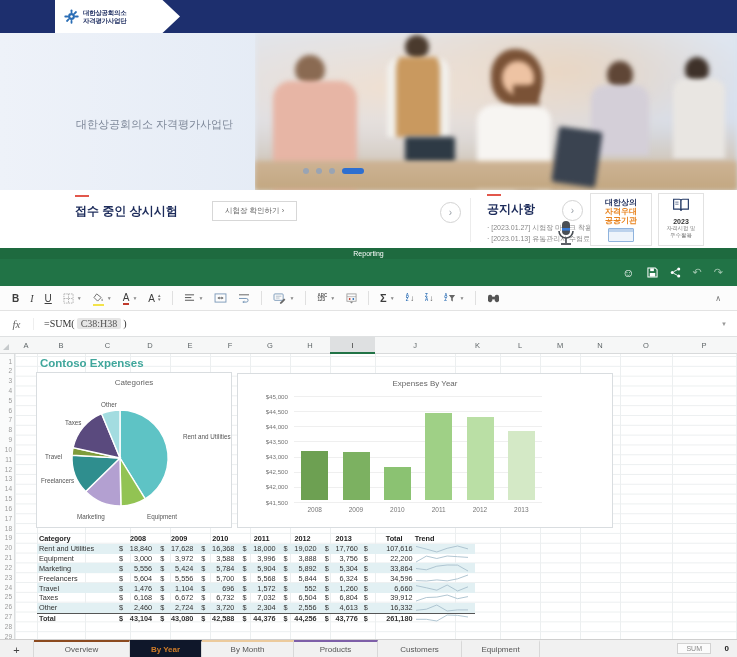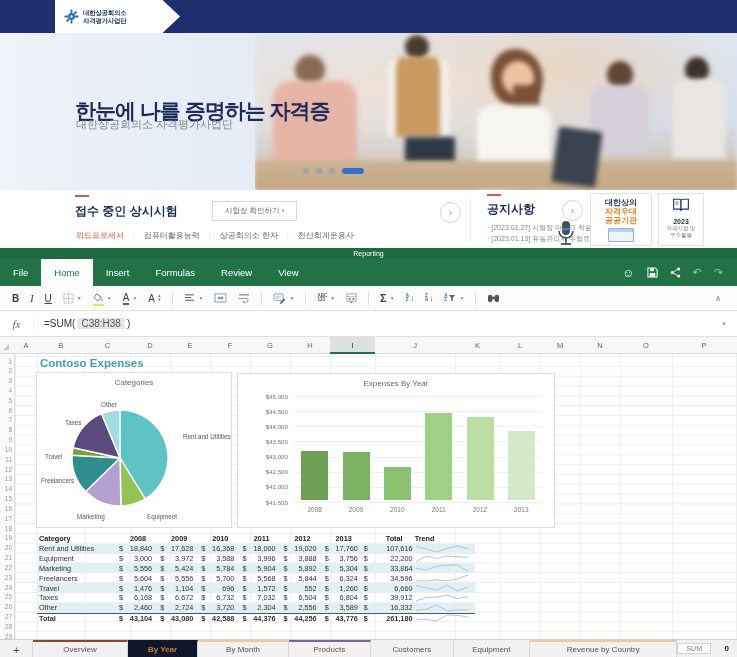--- a/index.html
+++ b/index.html
@@ -80,41 +80,41 @@
   .ic-u{text-decoration:underline;}
   .glyphwrap{position:relative;display:inline-block;line-height:10px;}
   .colorbar{position:absolute;left:0;right:0;bottom:-2px;height:2px;}
   .stack{display:inline-flex;flex-direction:column;font-size:4.5px;line-height:4.5px;font-weight:bold;color:#555;}
   .tb-collapse{margin-left:auto;margin-right:16px;color:#777;font-size:8px;cursor:pointer;}
   
   .xl-formula{position:absolute;left:0;top:311px;width:737px;height:26px;background:#fff;
     border-bottom:1px solid #dfe1e2;display:flex;align-items:center;}
   .fx{width:34px;text-align:center;font-family:"Liberation Serif",serif;font-style:italic;
     font-size:11px;color:#666;border-right:1px solid #eee;cursor:pointer;}
-  .formula-text{font-size:10px;color:#333;padding-left:10px;display:flex;align-items:center;gap:2px;}
+  .formula-text{font-size:10px;color:#333;padding-left:10px;display:flex;align-items:center;gap:2px;font-family:Liberation Serif, serif;}
   .frange{background:#e6e6e6;border-radius:2px;padding:0 4px;color:#555;}
   .fcaret{margin-left:auto;margin-right:10px;color:#999;font-size:6px;cursor:pointer;}
   
   .xl-colheads{position:absolute;left:0;top:337px;width:737px;height:17px;background:#f6f7f7;
     border-bottom:1px solid #d8dadb;font-size:7.5px;color:#5f6668;}
   .colh{position:absolute;top:0;height:17px;line-height:17px;text-align:center;cursor:pointer;}
   .colh.sel{background:#dee0e1;border-bottom:2px solid #217346;color:#333;}
   .corner-tri{position:absolute;left:3px;top:7px;width:0;height:0;cursor:pointer;
     border-left:6px solid transparent;border-bottom:6px solid #c6cacc;}
   
   .xl-grid{position:absolute;left:0;top:354px;width:737px;height:285px;background:#fff;overflow:hidden;
     background-image:linear-gradient(#eceff0 1px, transparent 1px);
     background-size:100% 9.83px;background-position:0 2px;}
   .vline{position:absolute;top:0;bottom:0;width:1px;background:#eceff0;}
   .rowcol{position:absolute;left:0;top:0;width:15px;height:100%;background:#fafbfb;border-right:1px solid #dcdedf;}
   .rownum{position:absolute;left:0;width:12px;text-align:right;font-size:6.5px;color:#9a9a9a;cursor:pointer;}
   .sheet-title{position:absolute;left:40px;top:3px;font-size:11.5px;font-weight:bold;color:#3fa69b;cursor:pointer;}
   .chartbox{position:absolute;background:#fff;border:1px solid #d9dde0;cursor:pointer;}
   .pie-box{left:36px;top:18px;width:196px;height:156px;}
-  .bar-box{left:237px;top:19px;width:318px;height:155px;}
+  .bar-box{left:237px;top:19px;width:376px;height:155px;}
   .chart-title{position:absolute;top:5px;left:0;right:0;text-align:center;font-size:8px;color:#666;}
   .pie-label{position:absolute;font-size:6.3px;color:#555;line-height:7px;}
   .ybl{position:absolute;font-size:6.2px;color:#777;text-align:right;width:40px;}
   .gline{position:absolute;height:1px;background:#efefef;}
   .bar{position:absolute;bottom:0;}
   .xlab{position:absolute;font-size:6.5px;color:#777;text-align:center;}
   
   .xtable{position:absolute;left:37px;top:180px;width:438px;font-size:7.3px;color:#333;}
   .trow{display:flex;height:9.83px;align-items:center;}
   .trow.stripe{background:#e2f0f3;}
@@ -182,44 +182,34 @@
       <div class="hp" style="left:258px;top:52px;width:26px;height:105px;background:#7a5236;border-radius:0 0 8px 8px;"></div>
       <div class="hp" style="left:222px;top:72px;width:74px;height:85px;border-radius:16px 16px 0 0;background:#f7f5f2;"></div>
       <div class="hp" style="left:352px;top:28px;width:26px;height:28px;border-radius:50%;background:#5f4636;"></div>
       <div class="hp" style="left:336px;top:52px;width:58px;height:70px;border-radius:14px 14px 0 0;background:#d4cfd8;"></div>
       <div class="hp" style="left:430px;top:24px;width:24px;height:26px;border-radius:50%;background:#3e3129;"></div>
       <div class="hp" style="left:418px;top:46px;width:52px;height:80px;border-radius:12px 12px 0 0;background:#e9e6e2;"></div>
       <div class="hp" style="left:150px;top:104px;width:50px;height:26px;background:#2e3a45;border-radius:2px;"></div>
       <div class="hp" style="left:0;top:128px;width:482px;height:29px;background:linear-gradient(180deg,#cdb394,#c2a781);"></div>
       <div class="hp" style="left:300px;top:96px;width:44px;height:56px;background:#3a4350;border-radius:3px;transform:rotate(8deg);"></div>
     </div>
-    <h1 class="hero-headline">한눈에 나를 증명하는 자격증</h1>
     <div class="hero-sub">대한상공회의소 자격평가사업단</div>
     <div class="hero-dots">
       <span class="dot"></span>
       <span class="dot"></span>
       <span class="dot"></span>
       <span class="dot-pill"></span>
     </div>
   </section>
 
   <section class="subsec">
     <div class="dash" style="left:75px;top:5px;"></div>
     <div class="quick-title">접수 중인 상시시험</div>
     <button class="quick-btn">시험장 확인하기 ›</button>
     <div class="circle-arrow" style="left:440px;top:12px;">›</div>
-    <div class="quick-links" id="quick-links">
-        <span class="lnk">워드프로세서</span>
-        <span class="qsep">|</span>
-        <span class="lnk">컴퓨터활용능력</span>
-        <span class="qsep">|</span>
-        <span class="lnk">상공회의소 한자</span>
-        <span class="qsep">|</span>
-        <span class="lnk">전산회계운용사</span>
-      </div>
     <div class="vdivider"></div>
     <div class="dash" style="left:487px;top:4px;"></div>
     <div class="notice-title">공지사항</div>
     <div class="notice-list" id="notice-list">
         <div>· [2023.01.27] 시험장 마스크 착용 적극 권고</div>
         <div>· [2023.01.13] 유통관리사 수험료 인상 안내</div>
       </div>
     <div class="circle-arrow" style="left:562px;top:10px;">›</div>
     <div class="mic">
       <svg width="20" height="28" viewBox="0 0 20 28">
@@ -247,28 +237,20 @@
       </svg>
       <div class="yr">2023</div>
       <div class="sm">자격시험 및</div>
       <div class="sm">우수활용</div>
     </div>
   </section>
 
   <div class="xl-strip">Reporting</div>
 
   <div class="xl-ribbon">
-    <div id="ribbon-tabs" style="display:flex;align-items:stretch;">
-        <div class="rtab">File</div>
-        <div class="rtab active">Home</div>
-        <div class="rtab">Insert</div>
-        <div class="rtab">Formulas</div>
-        <div class="rtab">Review</div>
-        <div class="rtab">View</div>
-      </div>
     <div class="ribbon-right">
       <span class="ric ric-smiley">☺</span>
       <span class="ric">
         <svg width="11" height="11" viewBox="0 0 12 12">
             <path d="M1 1 h8 l2 2 v8 h-10 z" fill="none" stroke="#fff" stroke-width="1.1"></path>
             <rect x="3.5" y="1.5" width="4" height="3" fill="#fff"></rect>
             <rect x="3" y="6.5" width="6" height="4" fill="#fff"></rect>
           </svg>
       </span>
       <span class="ric">
@@ -785,21 +767,21 @@
           <span class="c-year">
             <i style="font-style:normal">$</i>
             <span class="v">2,304</span>
           </span>
           <span class="c-year">
             <i style="font-style:normal">$</i>
             <span class="v">2,556</span>
           </span>
           <span class="c-year">
             <i style="font-style:normal">$</i>
-            <span class="v">3,589</span>
+            <span class="v">4,613</span>
           </span>
           <span class="c-total">
             <i style="font-style:normal">$</i>
             <span class="v">16,332</span>
           </span>
           <span class="c-trend"><svg width="54" height="8">
               <polyline points="1.0,6.3 11.4,5.2 21.8,1.0 32.2,7.0 42.6,5.9 53.0,5.9" fill="none" stroke="#a8bfcd" stroke-width="0.9"></polyline>
             </svg></span>
         </div>
         <div class="trow totalrow">
@@ -840,21 +822,20 @@
   </div>
 
   <div class="xl-tabs" id="xl-tabs">
       <div class="stab stab-plus">+</div>
       <div class="stab" style="width: 96px; border-top-color: rgb(140, 74, 31);">Overview</div>
       <div class="stab active" style="width: 72px;">By Year</div>
       <div class="stab" style="width: 92px; border-top-color: rgb(236, 202, 156);">By Month</div>
       <div class="stab" style="width: 84px; border-top-color: rgb(126, 95, 168);">Products</div>
       <div class="stab" style="width: 84px;">Customers</div>
       <div class="stab" style="width: 78px;">Equipment</div>
-      <div class="stab" style="width: 150px; border-top-color: rgb(236, 202, 156);">Revenue by Country</div>
       <div class="tabs-spacer"></div>
       <div class="sumwrap">
         <span class="sumbox">SUM</span>
         <span class="sumval">0</span>
       </div>
     </div>
 
 </div>
 
 </body></html>

